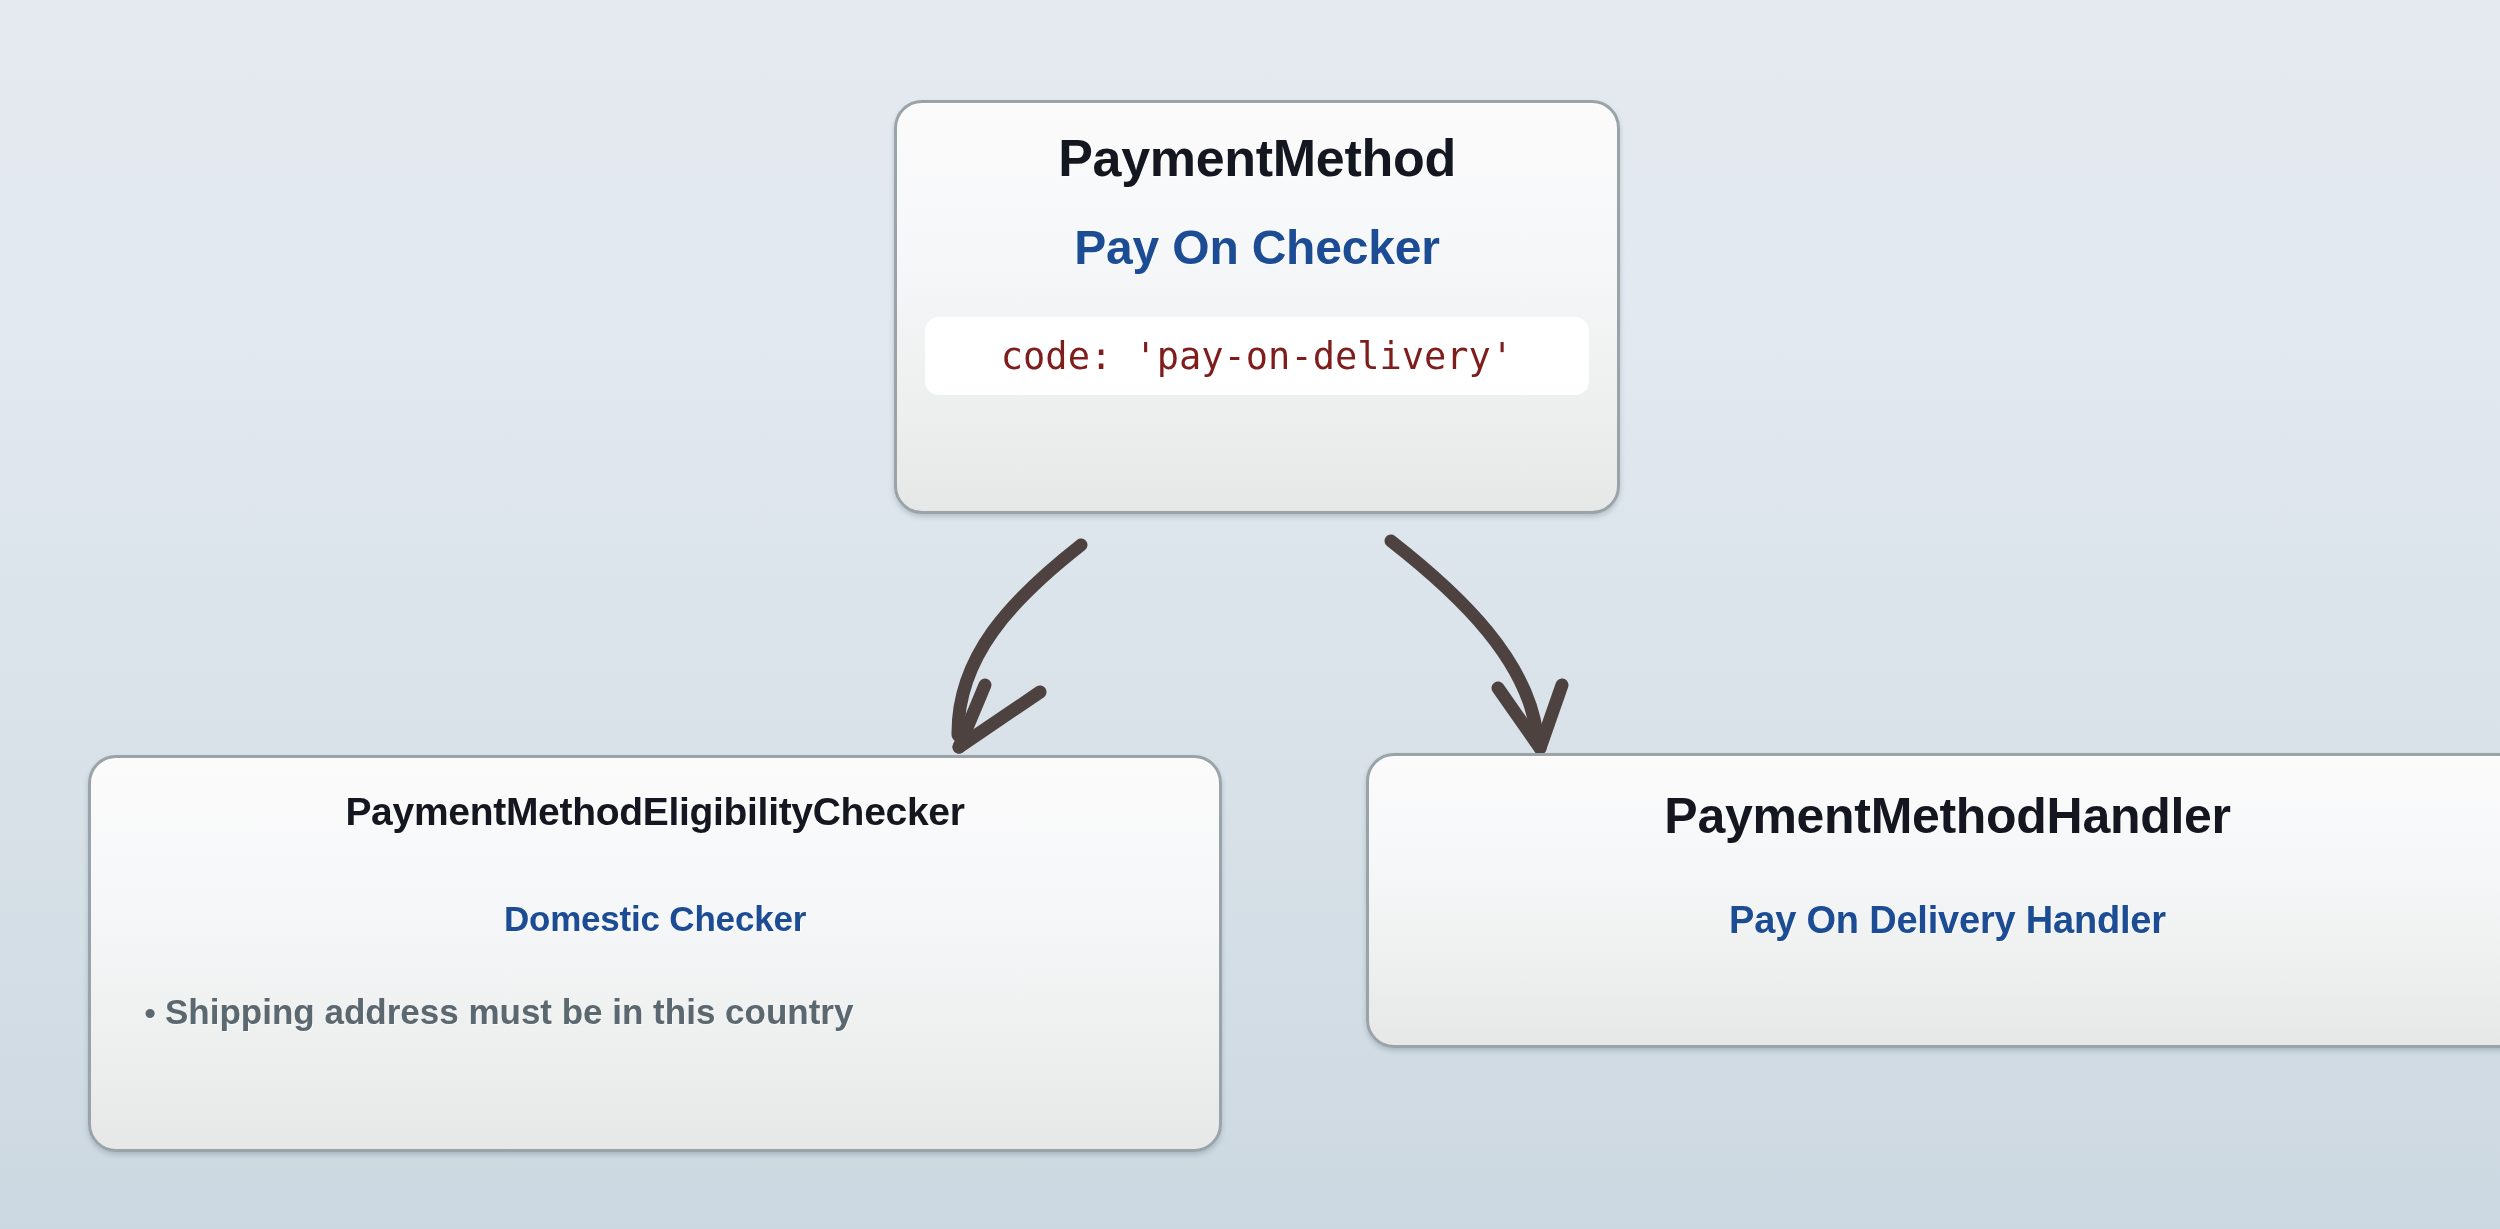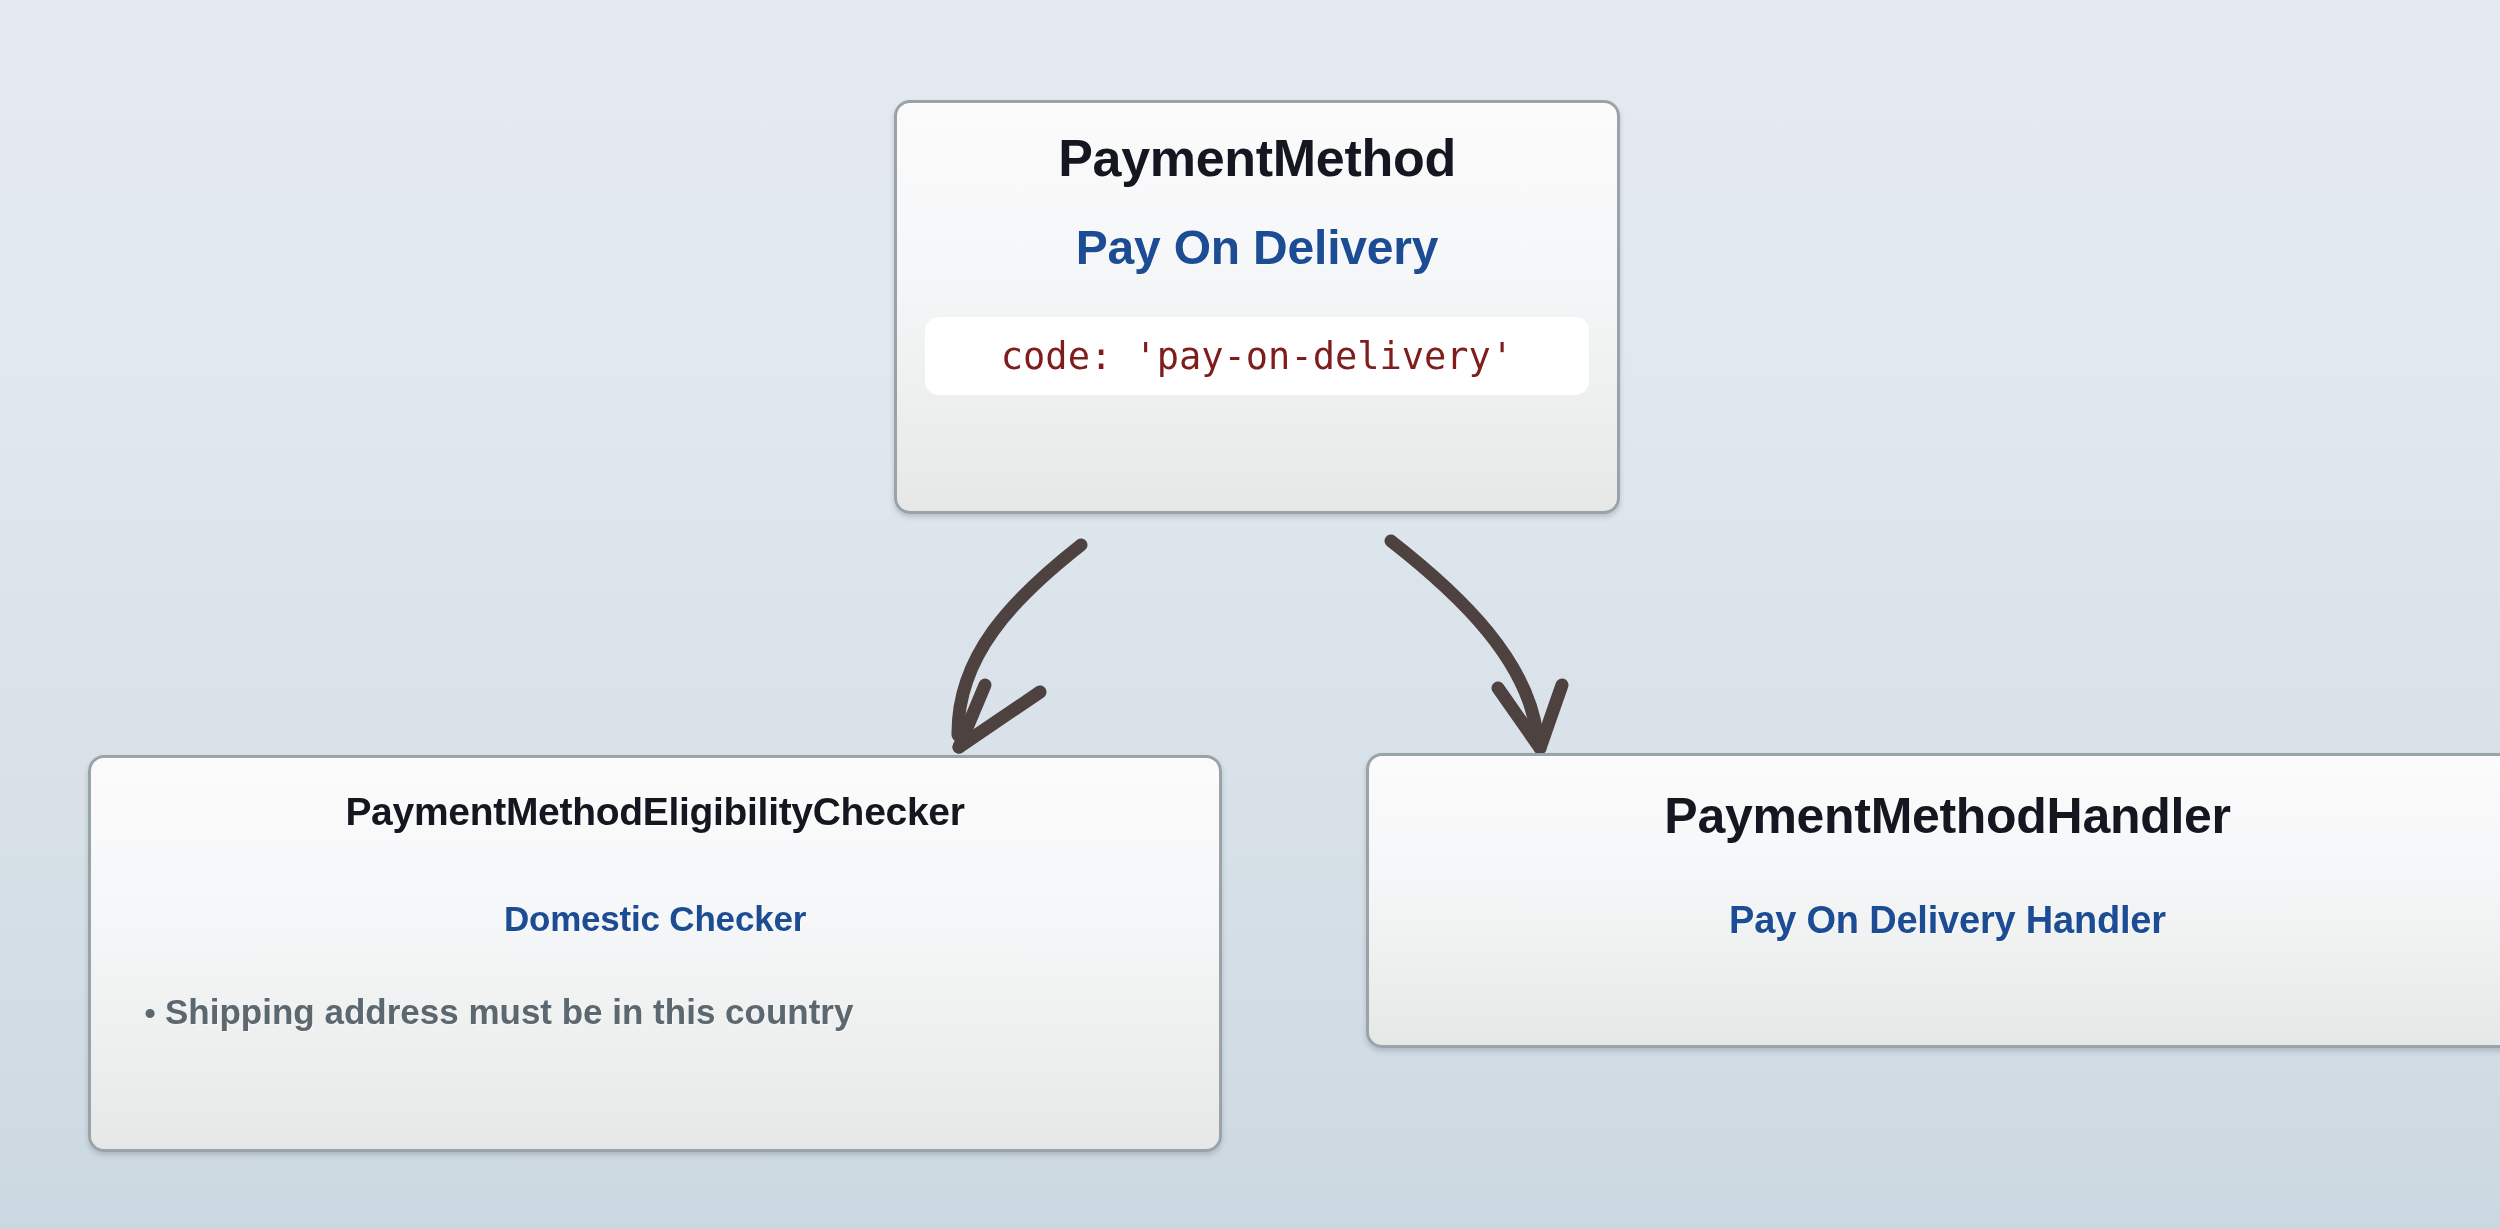--- a/index.html
+++ b/index.html
@@ -28,21 +28,21 @@
     width: 2500px;
     height: 1229px;
     pointer-events: none;
   }
 
   
   .node {
     position: absolute;
     box-sizing: border-box;
     border: 3px solid #9aa3a8;
-    border-radius: 16px;
+    border-radius: 28px;
     background: linear-gradient(180deg, #fbfbfc 0%, #f6f7f8 38%, #eeefef 72%, #e6e7e7 100%);
     box-shadow: 0 3px 5px rgba(90, 105, 118, 0.30), 0 1px 0 rgba(255,255,255,0.85) inset;
     display: flex;
     flex-direction: column;
     align-items: center;
   }
 
   .node-title {
     color: #14171f;
     font-weight: bold;
@@ -176,21 +176,21 @@
       <g>
         <path d="M 1391 541 C 1464 598, 1527 661, 1537 734"></path>
         <path d="M 1498 688 L 1540 748"></path>
         <path d="M 1562 685 L 1540 748"></path>
       </g>
     </g>
   </svg>
 
   <div class="node" id="node-payment-method">
     <div class="node-title">PaymentMethod</div>
-    <div class="node-subtitle">Pay On Delivery</div>
+    <div class="node-subtitle">Pay On Checker</div>
     <div class="code-chip">
       <span class="code-chip-text">code: 'pay-on-delivery'</span>
     </div>
   </div>
 
   <div class="node" id="node-eligibility-checker">
     <div class="node-title">PaymentMethodEligibilityChecker</div>
     <div class="node-subtitle">Domestic Checker</div>
     <ul class="criteria-list">
       <li class="criteria-item">

